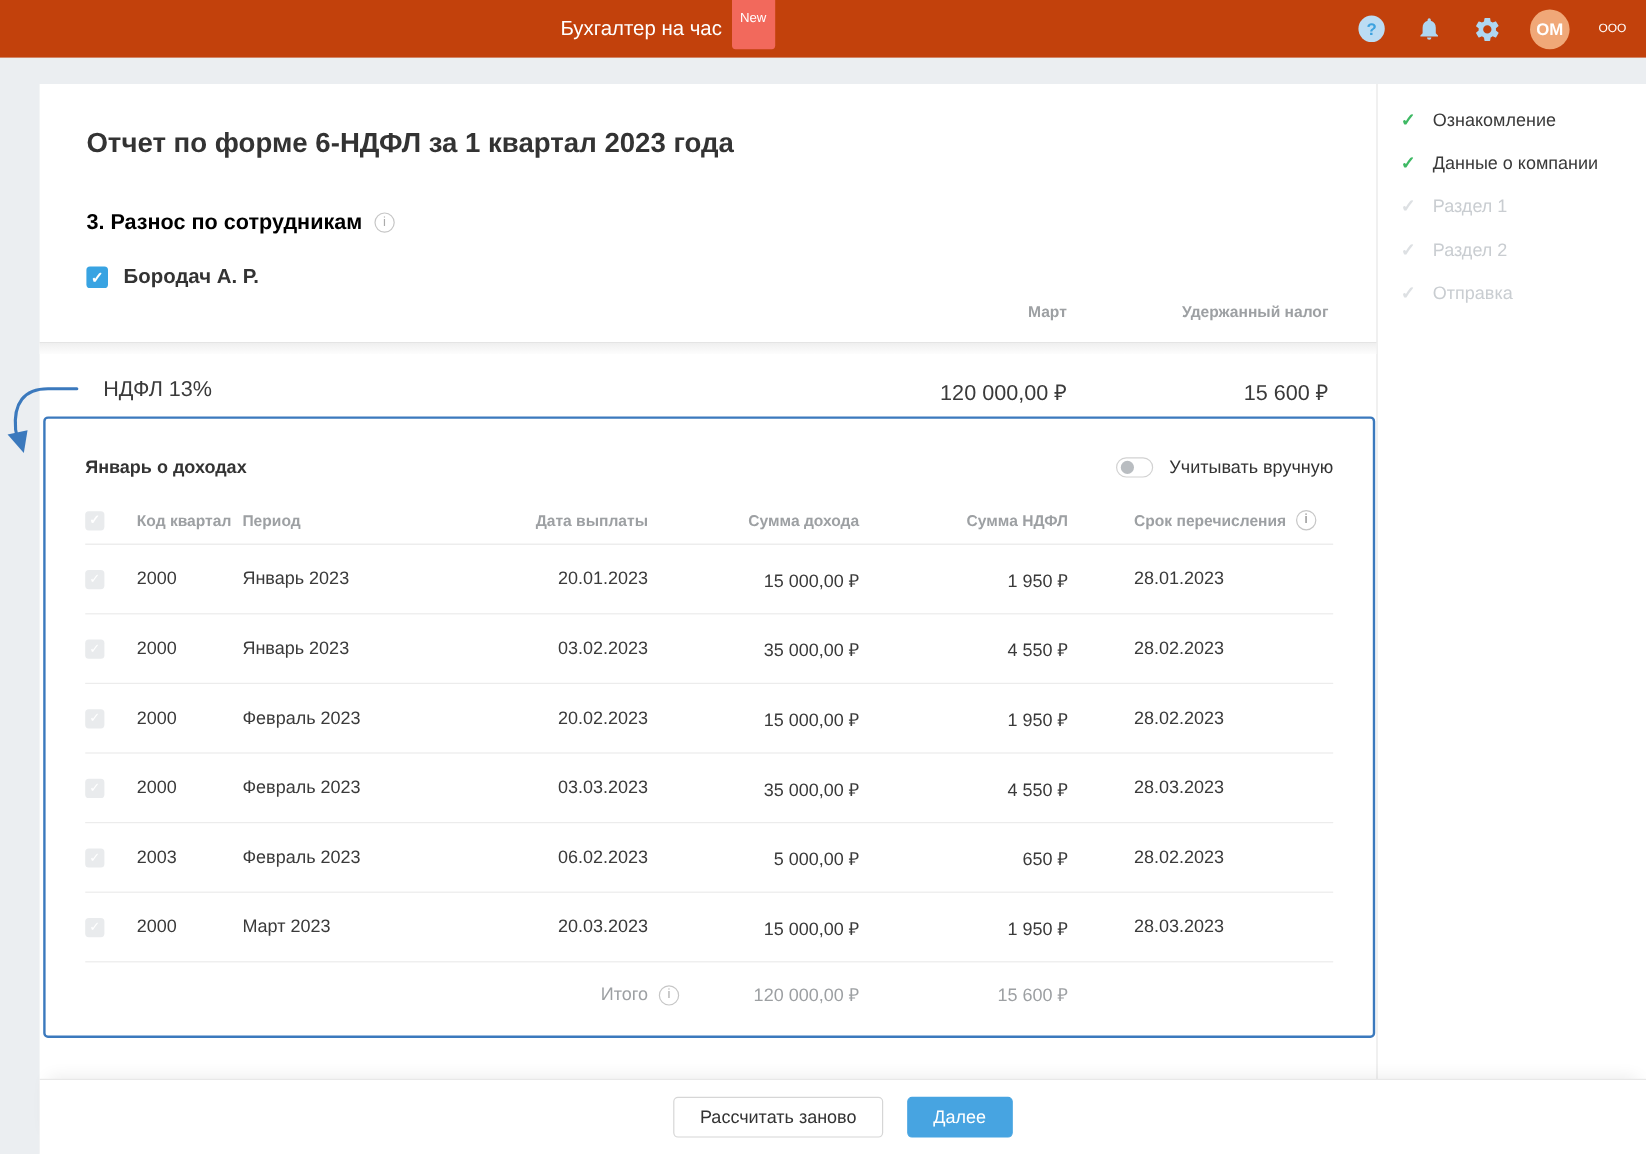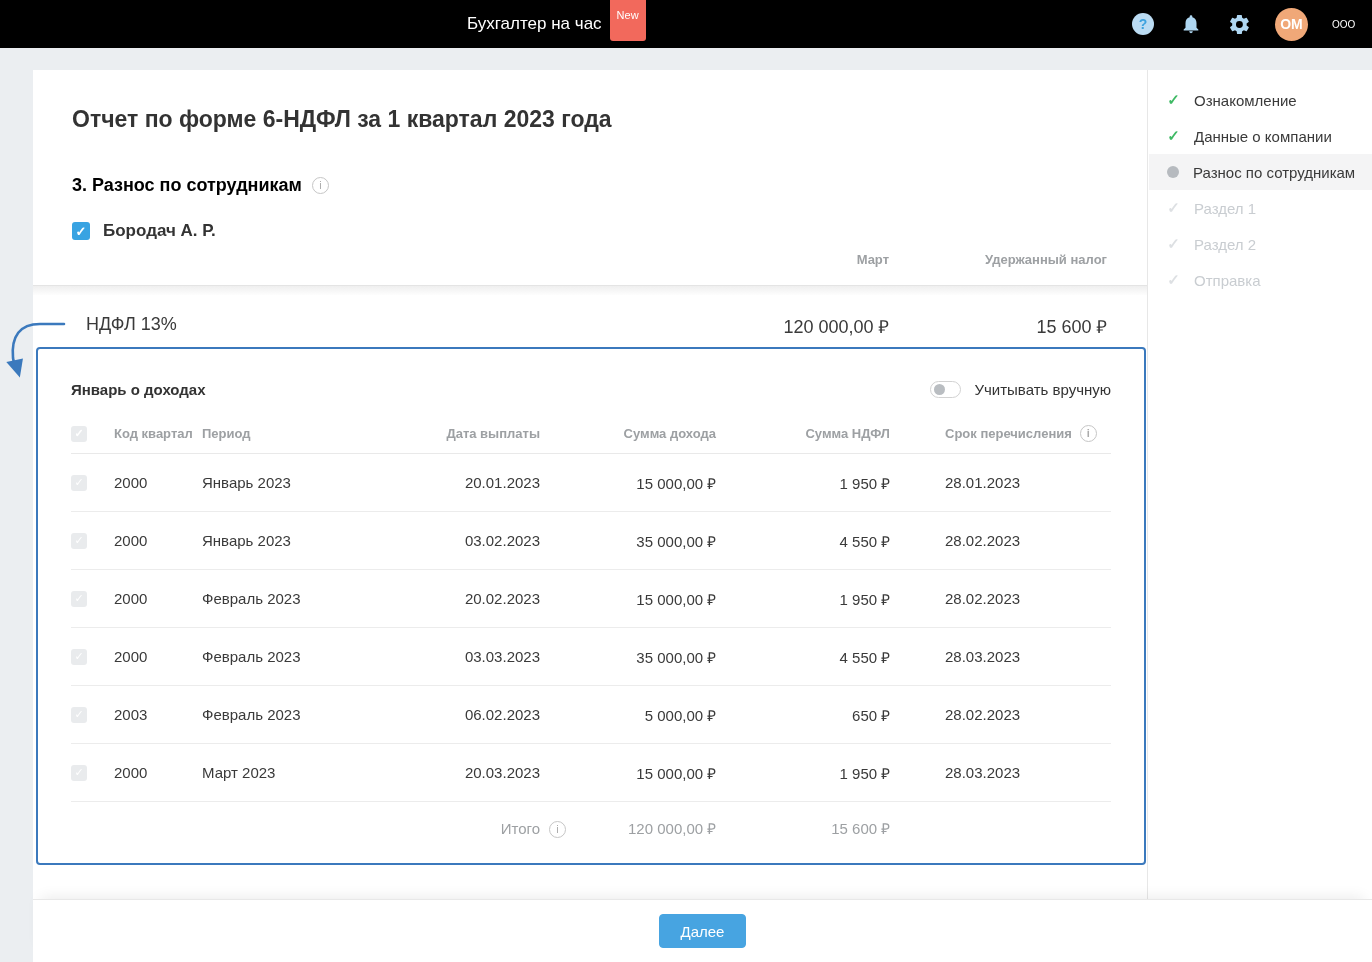--- a/index.html
+++ b/index.html
@@ -5,21 +5,21 @@
   * { margin:0; padding:0; box-sizing:border-box; }
   html,body { width:1372px; height:962px; }
   body {
     position:relative; overflow:hidden;
     background:#EBEEF1;
     font-family:"Liberation Sans", sans-serif;
     color:#3A3A3A;
   }
 
   
-  .topbar { position:absolute; top:0; left:0; right:0; height:48px; background:#000000; z-index:5; }
+  .topbar { position:absolute; top:0; left:0; right:0; height:48px; background:#c2410c; z-index:5; }
   .topbar-title-wrap { position:absolute; left:467px; top:0; height:48px; display:flex; align-items:center; }
   .topbar-title { color:#FFFFFF; font-size:17px; }
   .badge-new { background:#F2695C; color:#fff; font-size:11px; line-height:1; padding:20px 7px; border-radius:3px; margin-left:8px; position:relative; top:-9px; }
   .topbar-right { position:absolute; right:0; top:0; height:48px; display:flex; align-items:center; gap:24px; padding-right:0; }
   .tb-icon { width:24px; height:24px; display:flex; align-items:center; justify-content:center; cursor:pointer; }
   .help-circle { width:22px; height:22px; border-radius:50%; background:#BBDCF3; color:#3CA2DF; font-weight:bold; font-size:14px; display:flex; align-items:center; justify-content:center; }
   .tb-svg { fill:#AFD7F2; }
   .avatar { width:33px; height:33px; border-radius:50%; background:#F0A878; color:#fff; font-weight:bold; font-size:14px; display:flex; align-items:center; justify-content:center; cursor:pointer; }
   .org-label { color:#fff; font-size:10px; white-space:nowrap; width:40px; overflow:hidden; }
 
@@ -259,24 +259,20 @@
 
   <div class="steps">
     <div class="step done">
       <span class="check">✓</span>
       <span>Ознакомление</span>
     </div>
     <div class="step done">
       <span class="check">✓</span>
       <span>Данные о компании</span>
     </div>
-    <div class="step active">
-      <span class="dot"></span>
-      <span>Разнос по сотрудникам</span>
-    </div>
     <div class="step pending">
       <span class="check">✓</span>
       <span>Раздел 1</span>
     </div>
     <div class="step pending">
       <span class="check">✓</span>
       <span>Раздел 2</span>
     </div>
     <div class="step pending">
       <span class="check">✓</span>
@@ -284,14 +280,15 @@
     </div>
   </div>
 </div>
 
 <svg class="arrow-svg" width="66" height="76" viewBox="0 0 66 76">
   <path d="M60 14 H36 C16 14 7 26 9 48 C9.5 52 10.5 55 12 58" fill="none" stroke="#3B79BD" stroke-width="2.6" stroke-linecap="round"></path>
   <polygon points="4,50 14,68 21,50" fill="#3B79BD" transform="rotate(-12 13 59)"></polygon>
 </svg>
 
 <div class="footer">
+  <button class="btn btn-secondary">Рассчитать заново</button>
   <button class="btn btn-primary">Далее</button>
 </div>
 
 </body></html>

